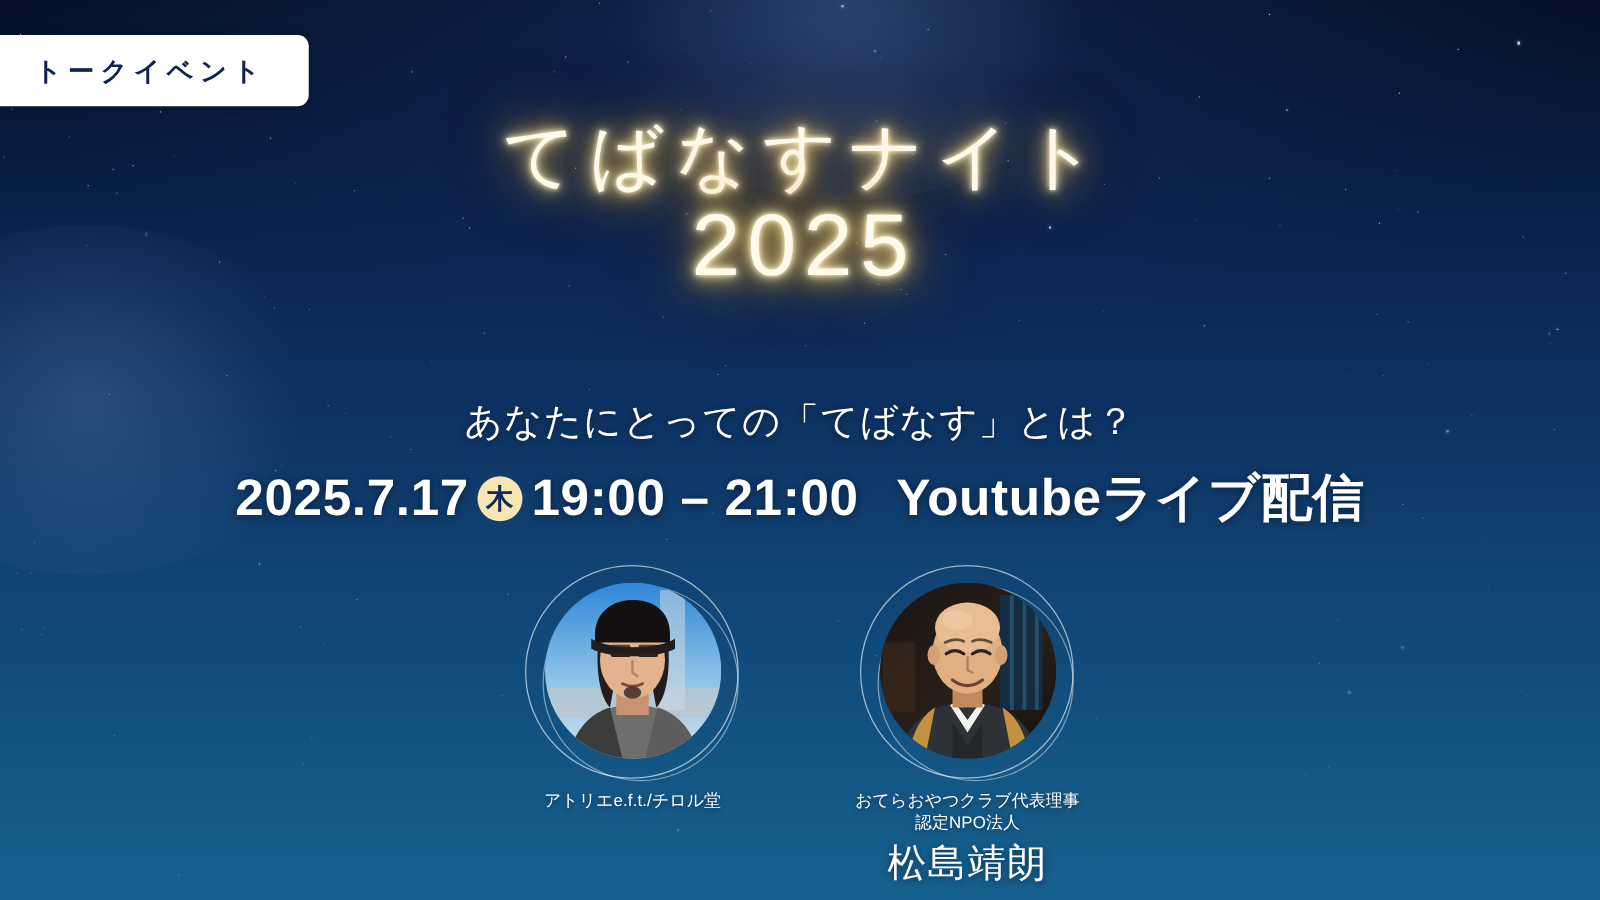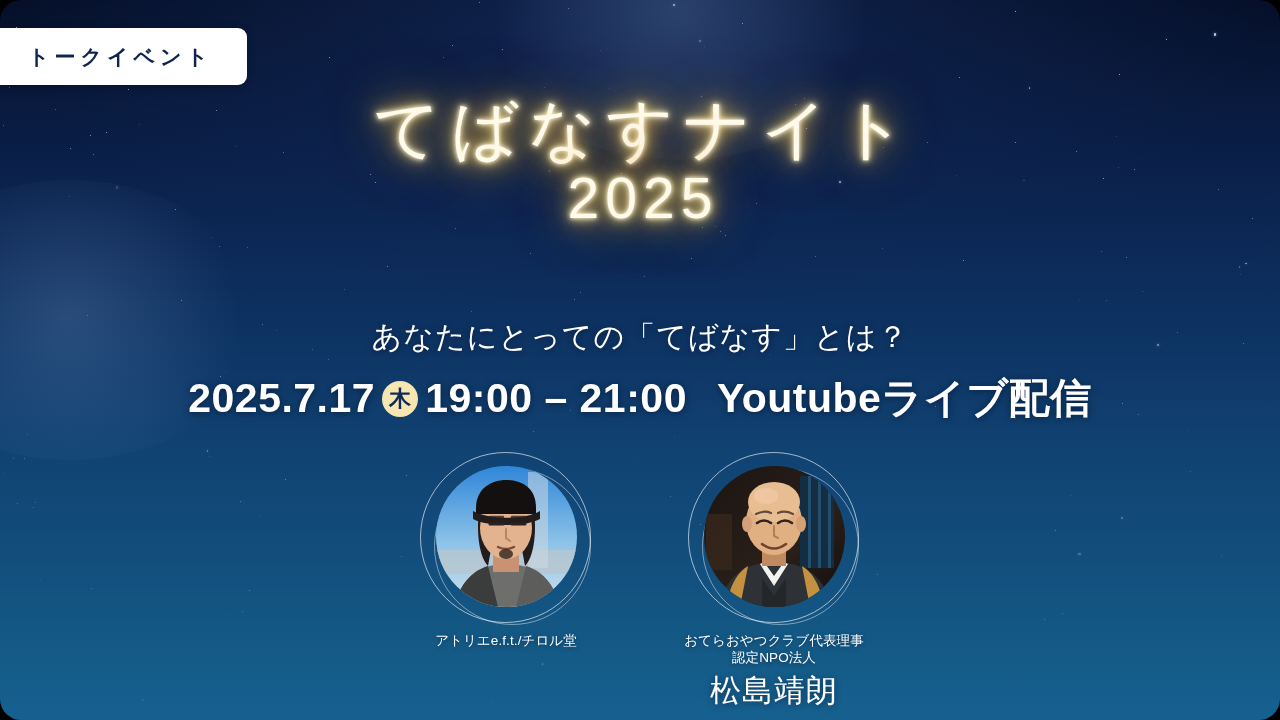--- a/index.html
+++ b/index.html
@@ -19,21 +19,20 @@
       linear-gradient(180deg,
         #050f28 0%,
         #08183a 12%,
         #0b2450 28%,
         #0d3160 44%,
         #104070 60%,
         #124d7c 76%,
         #145a86 90%,
         #166090 100%);
     user-select: none;
-    border-radius: 21px;
   }
 
   
   .stars {
     position: absolute;
     inset: 0;
     pointer-events: none;
   }
   .star {
     position: absolute;
@@ -84,26 +83,26 @@
     line-height: 1.02;
     text-shadow:
       0 0 4px #fff7d8,
       0 0 9px #ffeeb0,
       0 0 18px #f6cf63,
       0 0 32px #e0a52c,
       0 0 54px rgba(214,153,36,0.75),
       0 0 88px rgba(190,132,26,0.45);
   }
   .neon-line1 {
-    font-size: 66px;
+    font-size: 58px;
     letter-spacing: 10px;
     padding-left: 10px;
   }
   .neon-line2 {
-    font-size: 57px;
+    font-size: 70px;
     letter-spacing: 6px;
     margin-top: 6px;
     padding-left: 6px;
   }
 
   
   .subtitle {
     position: absolute;
     left: 0;
     right: 0;

